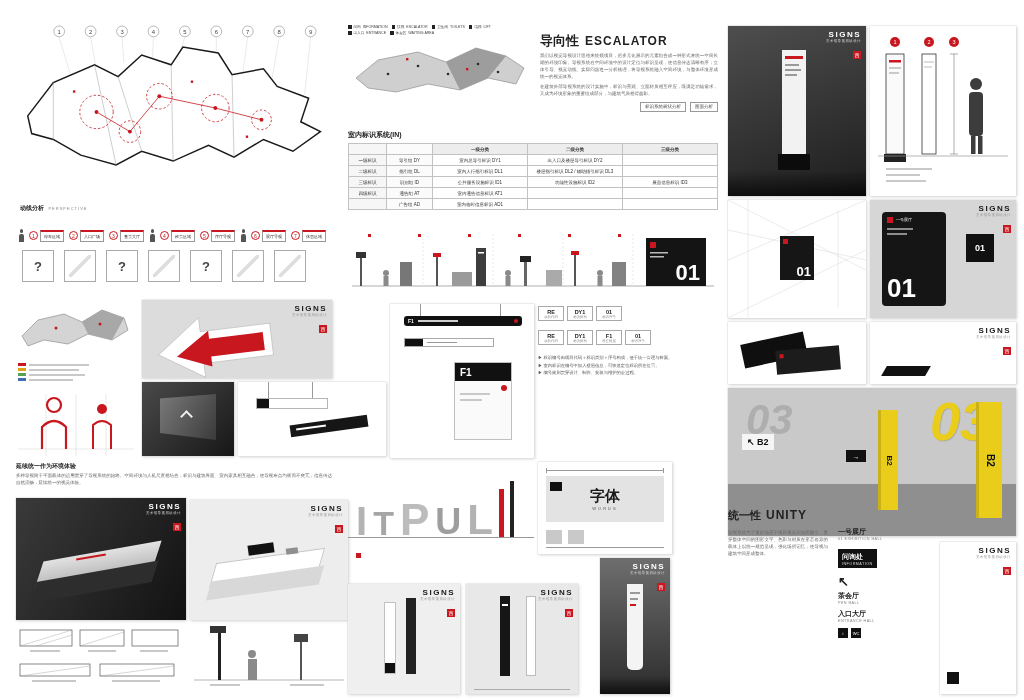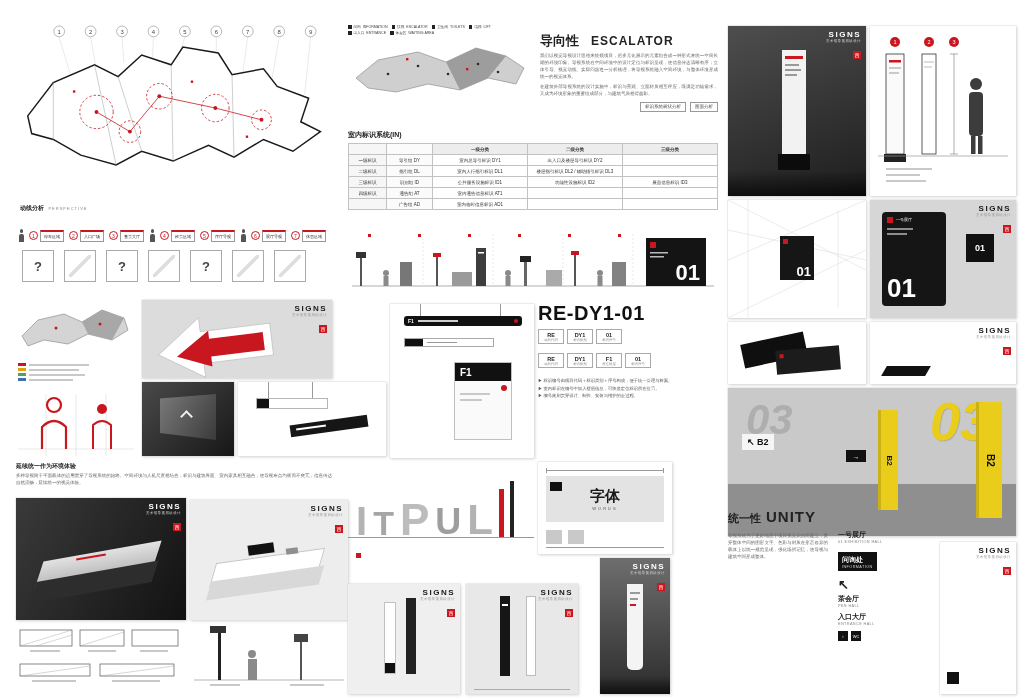--- a/index.html
+++ b/index.html
@@ -231,21 +231,21 @@
           <circle cx="150" cy="34" r="1.3"></circle>
         </g>
       <g fill="#c8171e">
           <rect x="58" y="20" width="2.4" height="2.4"></rect>
           <rect x="118" y="30" width="2.4" height="2.4"></rect>
         </g>
     </svg>
   </div>
 
   <div class="panel" style="left:540px;top:32px;width:178px;height:96px">
-    <div style="display:flex;gap:12px;align-items:baseline">
+    <div style="display:flex;gap:6px;align-items:baseline">
       <span class="cnh">导向性</span>
       <span class="enh">ESCALATOR</span>
     </div>
     <p class="para">我们以视觉导视设计思维来统领项目，把多元化展示的元素组合成一种形式来统一空间长期的环境印象。导视系统在空间环境中的设计定位与标识呈现，使信息传达清晰有序；立体引导、视觉动线、实际问题逐一分析梳理，将导视系统融入空间环境，与整体环境形成统一的视觉体系。</p>
     <p class="para">在建筑外部导视系统的设计实施中，标识与景观、立面材质相互呼应，既满足功能需求，又成为环境形象的重要组成部分，与建筑气质相得益彰。</p>
     <div class="chiprow" style="justify-content:flex-end">
       <span class="chip">标识系统树状分析</span>
       <span class="chip">图面分析</span>
     </div>
   </div>
@@ -439,21 +439,20 @@
       <path d="M77,57 L77,33 Q86,25 95,33 L95,57" fill="none" stroke="#c8171e" stroke-width="2"></path>
     </svg>
   </div>
 
   <div class="panel" style="left:16px;top:462px;width:316px;height:36px">
     <div style="font-size:6px;font-weight:bold">延续统一作为环境体验</div>
     <p class="para" style="margin-top:2px">多种导视附于平面载体的运用贯穿了导视系统的始终。空间环境与人机尺度相结合，标识与建筑界面、室内家具相互融合，使导视布点均衡而不突兀，信息传达自然流畅，延续统一的视觉体验。</p>
   </div>
 
   <div class="panel" style="left:538px;top:302px;width:180px;height:156px">
-    <div class="recode">RE-DY1-01</div>
     <div class="relabels">
       <div class="relab">
           <b>RE</b>
           <span>项目代码</span>
         </div>
       <div class="relab">
           <b>DY1</b>
           <span>标识类别</span>
         </div>
       <div class="relab">
@@ -599,21 +598,21 @@
         <span style="transform:rotate(90deg);font-size:8px;font-weight:bold;color:#111">B2</span>
       </div>
     <div class="abs" style="left:248px;top:14px;width:26px;height:116px;background:var(--yellow);border-left:3px solid #00000022;display:flex;align-items:center;justify-content:center">
         <span style="transform:rotate(90deg);font-size:10px;font-weight:bold;color:#111">B2</span>
       </div>
   </div>
 
   <div class="panel" style="left:728px;top:508px;width:200px;height:154px">
     <div style="display:flex;gap:5px;align-items:baseline">
       <span style="font-size:11px;font-weight:bold">统一性</span>
-      <span style="font-size:15px;font-weight:bold;letter-spacing:1px">UNITY</span>
+      <span style="font-size:12px;font-weight:bold;letter-spacing:1px">UNITY</span>
     </div>
     <div style="display:flex;gap:10px;margin-top:4px">
       <p class="para" style="width:100px;flex:none">导视系统为了更好地基于项目视觉识别而建立，贯穿整体空间的图形文字、色彩与材质在形态各异的载体上以统一规范呈现，强化场所记忆，使导视与建筑空间形成整体。</p>
       <div>
         <div class="uitem">
             <span class="ucn">一号展厅</span>
             <span class="uen">01 EXHIBITION HALL</span>
           </div>
         <div class="uchip"><span class="ucn">问询处</span><span class="uen">INFORMATION</span></div>
         <div class="uarrow">↖</div>

